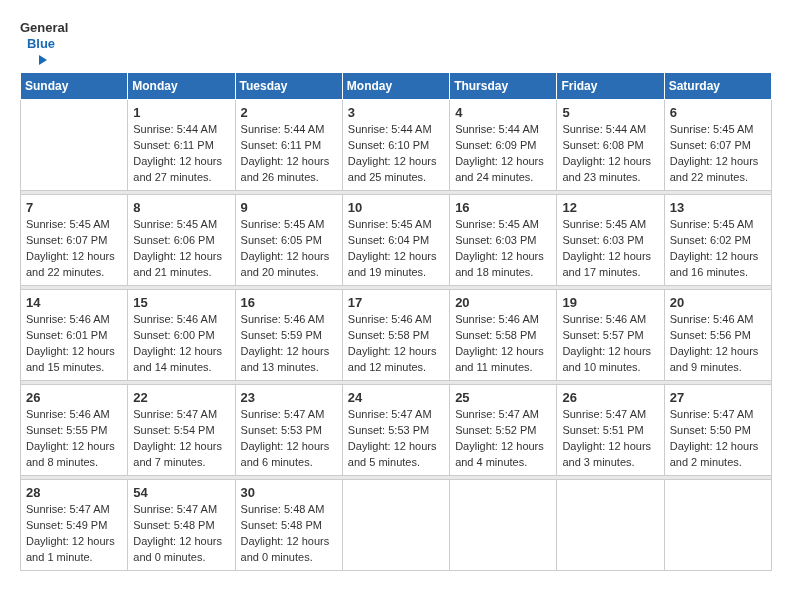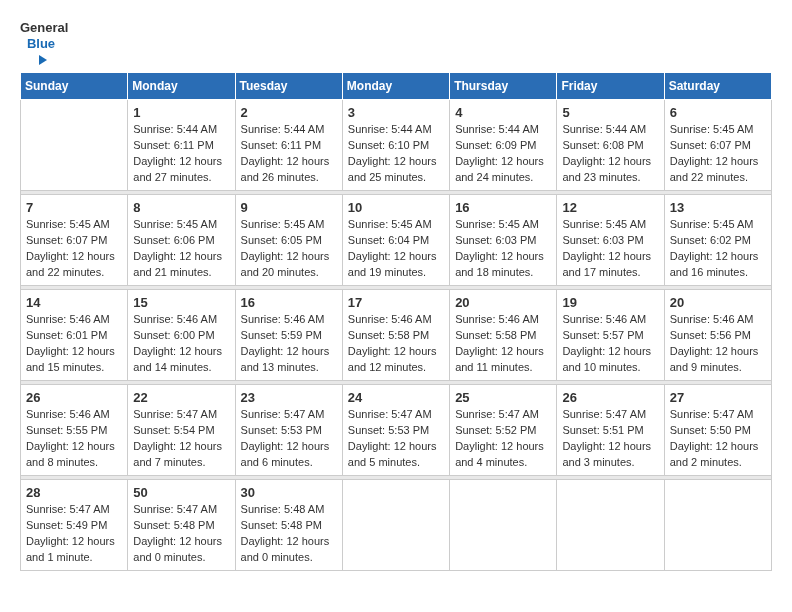--- a/index.html
+++ b/index.html
@@ -241,21 +241,21 @@
 and 2 minutes.</span></td>
       </tr>
       <tr class="row-separator">
         <td colspan="7" style="height: 4px; background: rgb(232, 232, 232); padding: 0px;"></td>
       </tr>
       <tr>
         <td><span class="day-num">28</span><span class="cell-text" style="white-space: pre-line;">Sunrise: 5:47 AM
 Sunset: 5:49 PM
 Daylight: 12 hours
 and 1 minute.</span></td>
-        <td><span class="day-num">50</span><span class="cell-text" style="white-space: pre-line;">Sunrise: 5:47 AM
+        <td><span class="day-num">54</span><span class="cell-text" style="white-space: pre-line;">Sunrise: 5:47 AM
 Sunset: 5:48 PM
 Daylight: 12 hours
 and 0 minutes.</span></td>
         <td><span class="day-num">30</span><span class="cell-text" style="white-space: pre-line;">Sunrise: 5:48 AM
 Sunset: 5:48 PM
 Daylight: 12 hours
 and 0 minutes.</span></td>
         <td class="empty-cell"></td>
         <td class="empty-cell"></td>
         <td class="empty-cell"></td>

